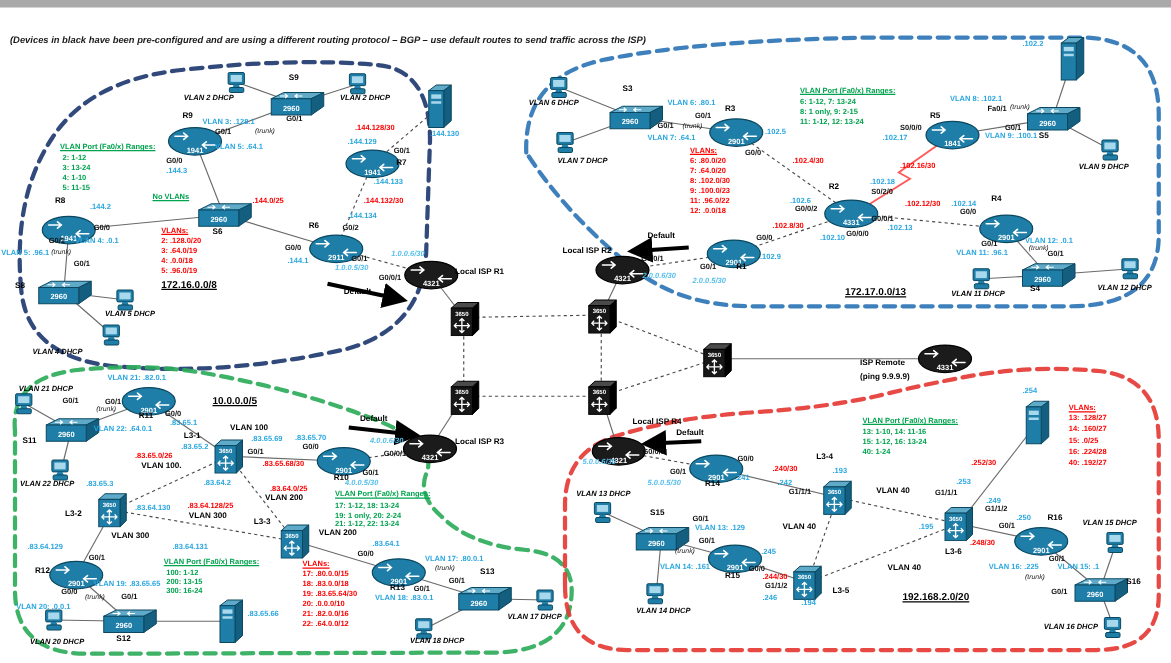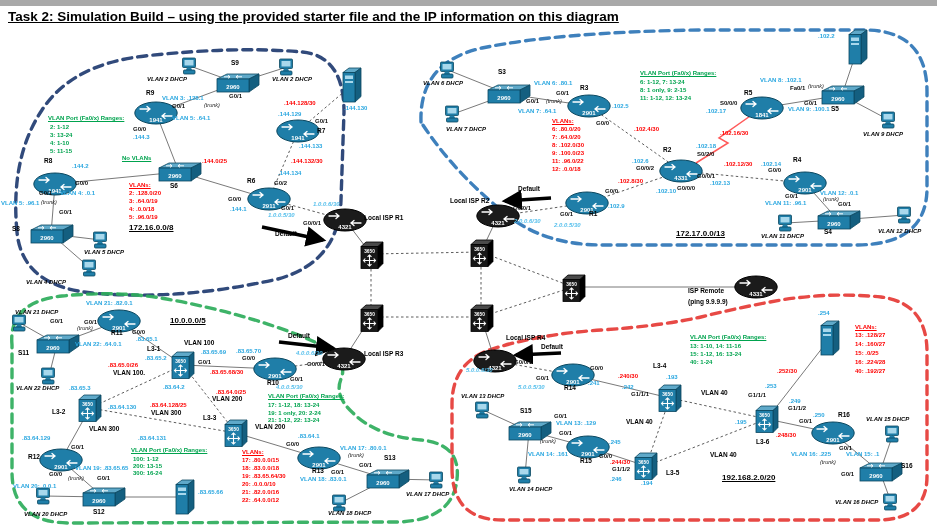--- a/index.html
+++ b/index.html
@@ -30,21 +30,21 @@
   .edge-s{stroke:#6a6a6a;stroke-width:0.9;}
   .edge-d{stroke:#4a4a4a;stroke-width:0.9;stroke-dasharray:2.5 2.5;}
   .defarrow{stroke:#000;stroke-width:3.4;}
   .zig{stroke:#ff5a5a;stroke-width:1.5;fill:none;}
 </style>
 </head>
 <body>
 
 <div class="stage">
   <div class="topbar"></div>
-  <div class="title">Task 2: Simulation Build – using the provided starter file and the IP information on this diagram</div>
+  <div class="subtitle">(Devices in black have been pre-configured and are using a different routing protocol – BGP – use default routes to send traffic across the ISP)</div>
   <svg id="links" width="937" height="530">
     <defs>
       <marker id="ah" markerWidth="7" markerHeight="7" refX="5" refY="3" orient="auto">
         <path d="M0 0 L6 3 L0 6 Z" fill="#000"></path>
       </marker>
     </defs>
   <path d="M 17 232 Q 10 158 42 110 Q 72 64 145 56 Q 235 46 302 52 Q 344 56 344 112 L 341 200 Q 339 262 278 279 Q 180 301 92 293 Q 22 286 17 232 Z" class="region" stroke="#1f3b70"></path>
       <path d="M 421 122 Q 419 62 482 48 Q 560 32 700 30 L 868 30 Q 927 32 927 92 L 927 188 Q 927 244 858 245 L 602 245 Q 540 245 501 210 Q 452 170 421 122 Z" class="region" stroke="#2e75b6"></path>
       <path d="M 12 345 Q 8 302 62 296 Q 122 290 172 300 Q 242 313 301 336 Q 351 356 341 379 Q 334 396 353 413 Q 376 436 421 440 Q 461 444 457 479 Q 453 520 398 522 L 70 523 Q 12 523 12 472 Z" class="region" stroke="#2ead5b"></path>
       <path d="M 452 468 L 452 404 Q 452 362 492 349 Q 540 334 601 330 Q 661 326 701 317 Q 741 307 781 300 Q 831 292 881 297 Q 927 303 927 352 L 927 476 Q 927 520 877 520 L 502 520 Q 452 520 452 468 Z" class="region" stroke="#e53935"></path>

